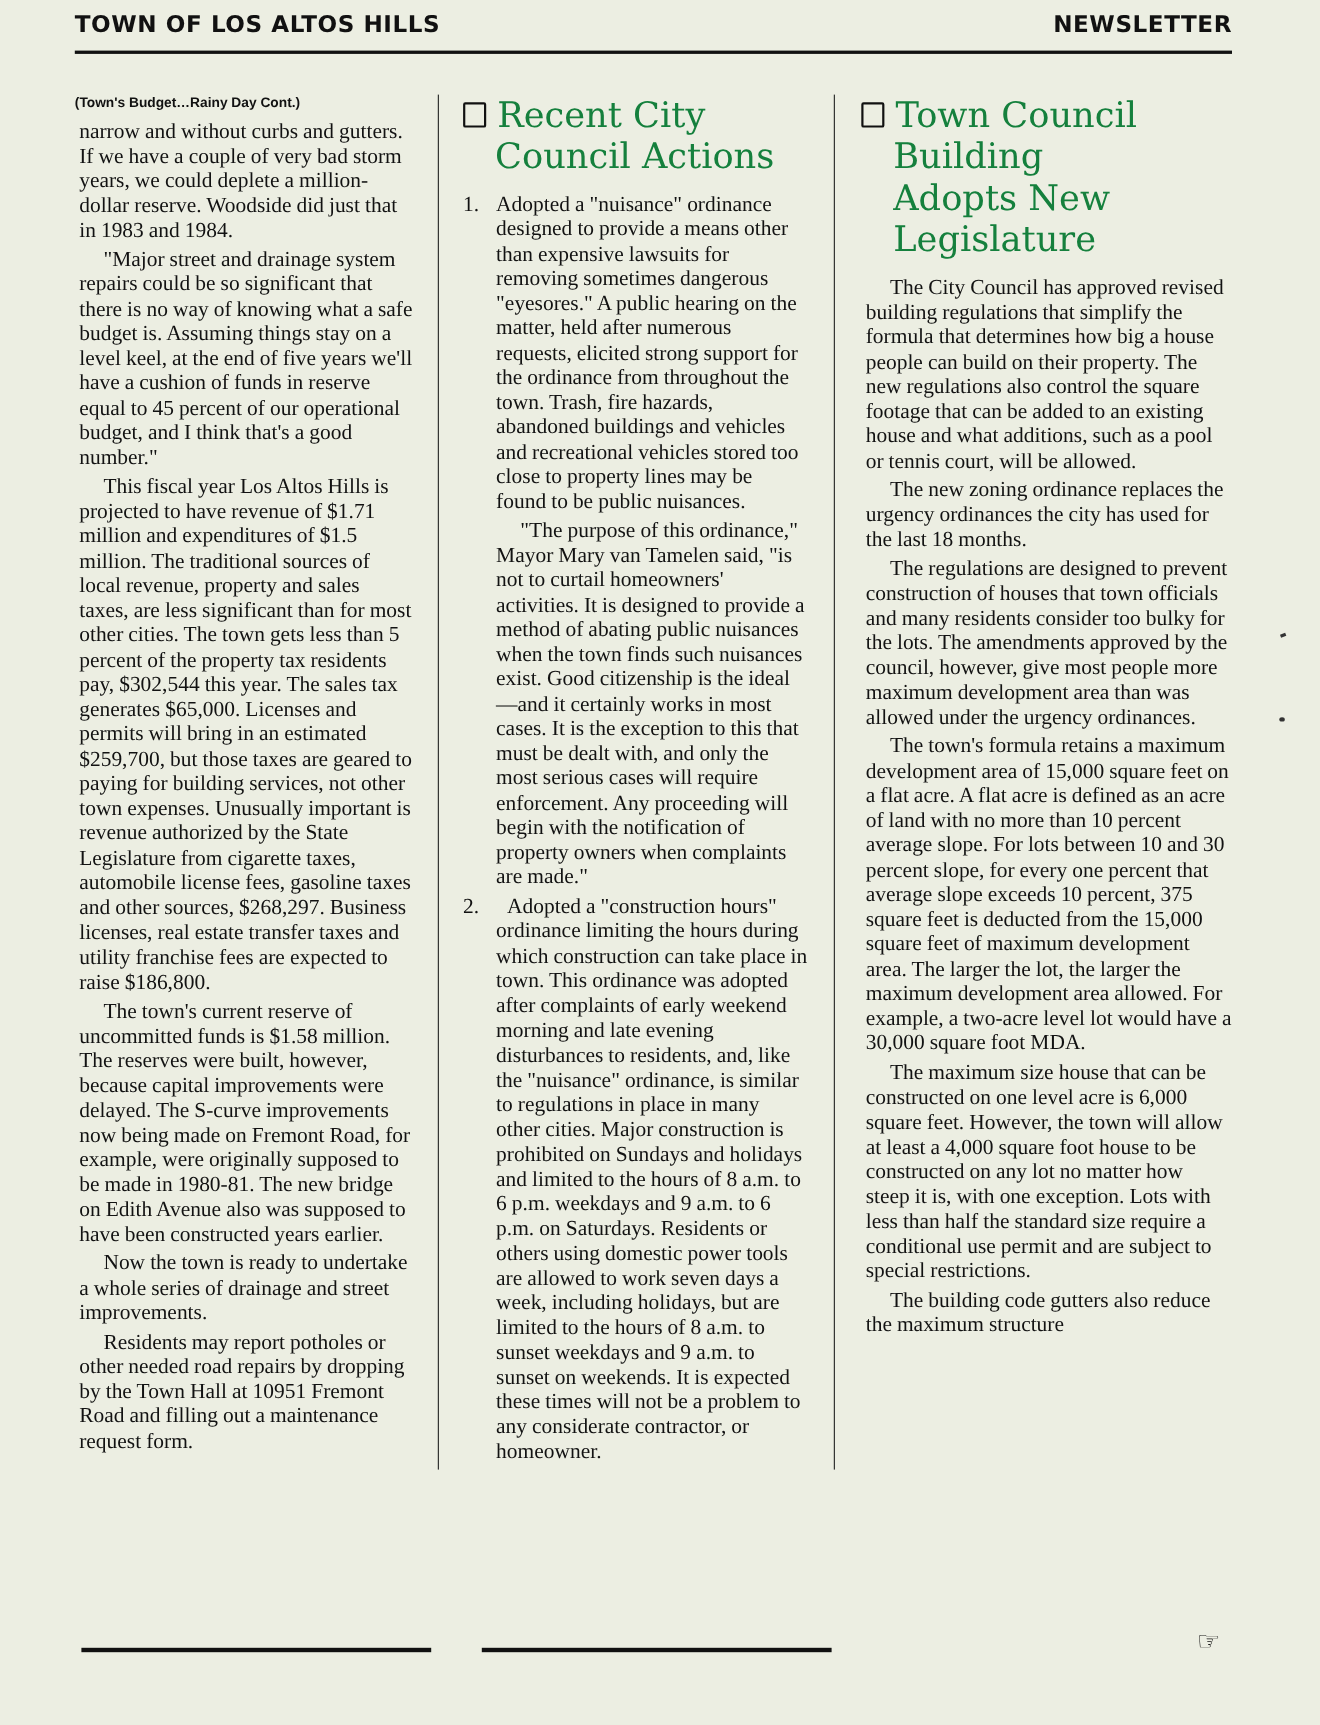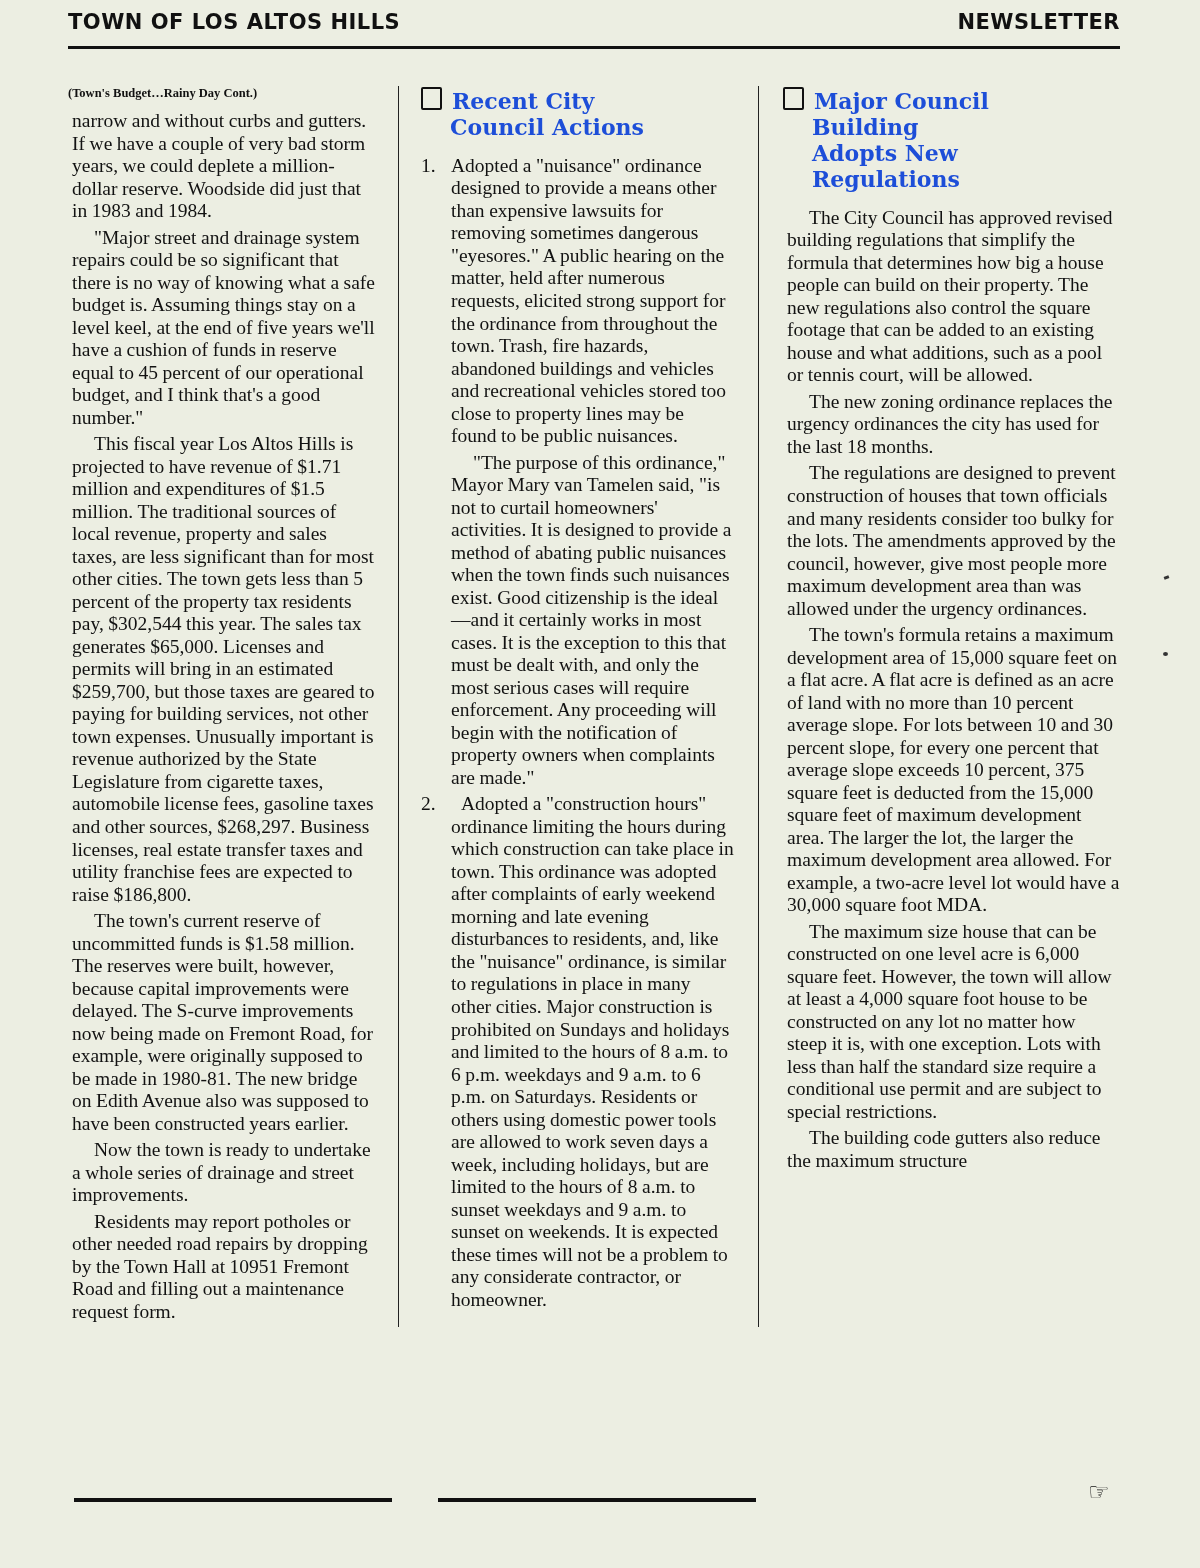--- a/index.html
+++ b/index.html
@@ -65,44 +65,44 @@
     display: flex;
   }
   .col {
     box-sizing: border-box;
   }
   .col-1 { width: 330px; padding-right: 18px; }
   .col-2 { width: 360px; padding-left: 22px; padding-right: 20px; border-left: 1.5px solid #222; }
   .col-3 { width: 366px; padding-left: 24px; border-left: 1.5px solid #222; }
 
   .cont-label {
-    font-family: Liberation Serif, serif;
+    font-family: Liberation Sans, sans-serif;
     font-size: 12.5px;
     font-weight: 700;
     margin-bottom: 9px;
     color: #111;
   }
   p.body {
     font-size: 19.5px;
     line-height: 1.155;
     margin: 4px;
     text-indent: 22px;
     text-align: left;
     color: #121212;
     word-spacing: -0.3px;
   }
   p.body.noindent { text-indent: 0; }
 
   .headline {
     font-family: "DejaVu Serif", serif;
-    font-weight: 700;
-    font-size: 22px;
+    font-weight: 400;
+    font-size: 32px;
     line-height: 1.18;
     margin: 0 0 14px 0;
-    color: #1d4ed8;
+    color: #15803d;
   }
   .headline .hl-text { display: inline; }
   .sq {
     display: inline-block;
     width: 17px;
     height: 19px;
     border: 2.5px solid #111;
     border-radius: 2px;
     margin-right: 10px;
     position: relative;
@@ -202,24 +202,24 @@
         </li>
         <li style="margin-top:0;">
           <span class="num">2.</span>
           <p class="body noindent" style="text-indent:10px;">Adopted a "construction hours" ordinance limiting the hours during which construction can take place in town. This ordinance was adopted after complaints of early weekend morning and late evening disturbances to residents, and, like the "nuisance" ordinance, is similar to regulations in place in many other cities. Major construction is prohibited on Sundays and holidays and limited to the hours of 8 a.m. to 6 p.m. weekdays and 9 a.m. to 6 p.m. on Saturdays. Residents or others using domestic power tools are allowed to work seven days a week, including holidays, but are limited to the hours of 8 a.m. to sunset weekdays and 9 a.m. to sunset on weekends. It is expected these times will not be a problem to any considerate contractor, or homeowner.</p>
         </li>
       </ol>
     </div>
 
     <div class="col col-3">
       <div class="headline">
-        <span class="sq"></span><span class="hl-text">Major Council</span>
+        <span class="sq"></span><span class="hl-text">Town Council</span>
         <div class="headline-indent"><span class="hl-text">Building</span></div>
         <div class="headline-indent"><span class="hl-text">Adopts New</span></div>
-        <div class="headline-indent"><span class="hl-text">Regulations</span></div>
+        <div class="headline-indent"><span class="hl-text">Legislature</span></div>
       </div>
       <p class="body">The City Council has approved revised building regulations that simplify the formula that determines how big a house people can build on their property. The new regulations also control the square footage that can be added to an existing house and what additions, such as a pool or tennis court, will be allowed.</p>
       <p class="body">The new zoning ordinance replaces the urgency ordinances the city has used for the last 18 months.</p>
       <p class="body">The regulations are designed to prevent construction of houses that town officials and many residents consider too bulky for the lots. The amendments approved by the council, however, give most people more maximum development area than was allowed under the urgency ordinances.</p>
       <p class="body">The town's formula retains a maximum development area of 15,000 square feet on a flat acre. A flat acre is defined as an acre of land with no more than 10 percent average slope. For lots between 10 and 30 percent slope, for every one percent that average slope exceeds 10 percent, 375 square feet is deducted from the 15,000 square feet of maximum development area. The larger the lot, the larger the maximum development area allowed. For example, a two-acre level lot would have a 30,000 square foot MDA.</p>
       <p class="body">The maximum size house that can be constructed on one level acre is 6,000 square feet. However, the town will allow at least a 4,000 square foot house to be constructed on any lot no matter how steep it is, with one exception. Lots with less than half the standard size require a conditional use permit and are subject to special restrictions.</p>
       <p class="body">The building code gutters also reduce the maximum structure</p>
     </div>
 
   </div>

